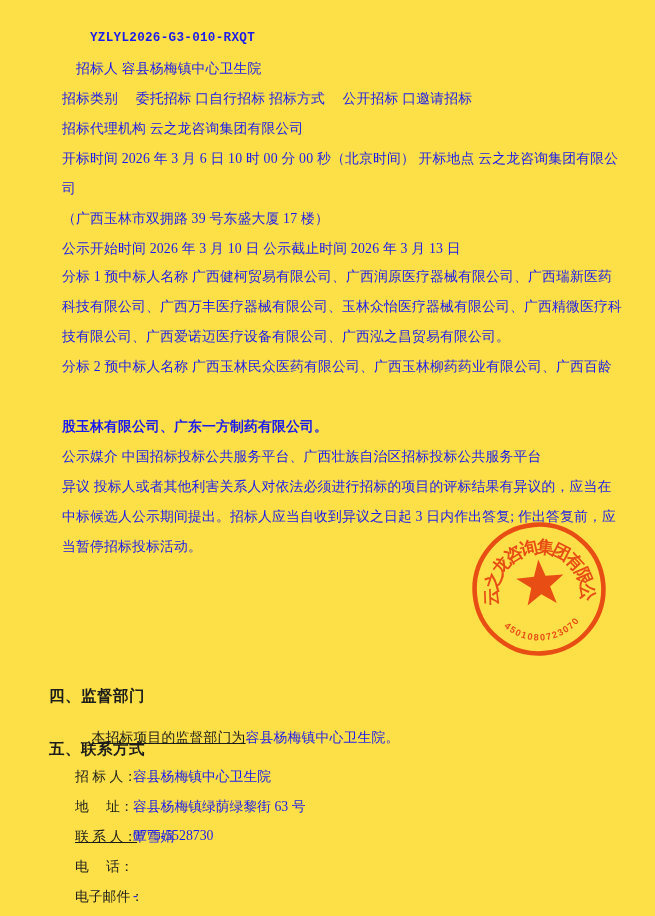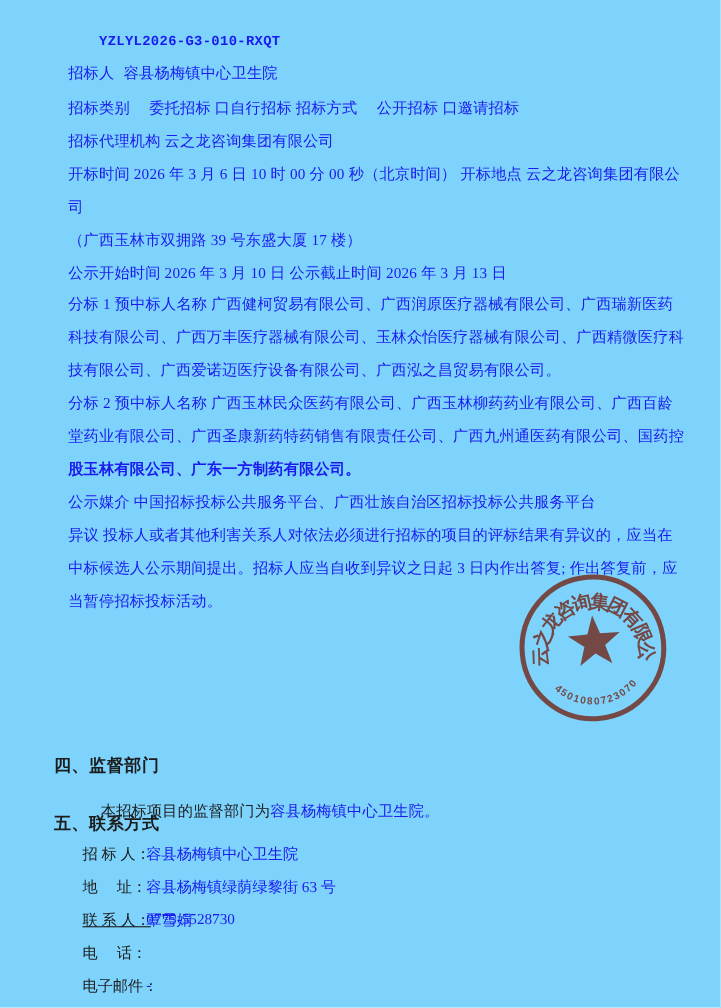--- a/index.html
+++ b/index.html
@@ -1,19 +1,19 @@
 <!DOCTYPE html>
 <html><head>
 <meta charset="utf-8">
 <style>
   html,body{margin:0;padding:0;}
   .page{
     position:relative;
     width:655px;height:916px;
-    background:#7dd3fc;
+    background:#fde047;
     overflow:hidden;
     font-family:"Liberation Serif",serif;
   }
   .line{
     position:absolute;
     font-size:13.8px;
     line-height:17px;
     color:#1a1aee;
     white-space:pre;
     letter-spacing:0.2px;
@@ -25,21 +25,21 @@
     font-weight:bold;
   }
   .heading{
     position:absolute;
     font-size:15.5px;
     font-weight:bold;
     color:#1c1c1c;
     white-space:pre;
     letter-spacing:0.5px;
   }
-  .black{color:#1c1c1c;}
+  .black{color:#1c1c1c;text-decoration:underline;}
   .blue{color:#1a1aee;}
   .contact-label{
     position:absolute;
     left:75px;
     font-size:13.8px;
     color:#1c1c1c;
     white-space:pre;
     text-align:right;
   }
   .contact-value{
@@ -60,32 +60,31 @@
   }
   .stamp svg{width:100%;height:100%;}
 </style>
 </head>
 <body>
 
 <div class="page">
 
   <div class="line doc-number" style="left:90px;top:30px;">YZLYL2026-G3-010-RXQT</div>
 
-  <div class="line" style="left:62px;top:60px;font-family:Liberation Mono, monospace;">招标人 容县杨梅镇中心卫生院</div>
+  <div class="line" style="left:76px;top:60px;">招标人 容县杨梅镇中心卫生院</div>
   <div class="line" style="left:62px;top:120px;">招标代理机构 云之龙咨询集团有限公司</div>
   <div class="line" style="left:62px;top:90px;">招标类别　 委托招标 口自行招标 招标方式　 公开招标 口邀请招标</div>
   <div class="line" style="left:62px;top:150px;">开标时间 2026 年 3 月 6 日 10 时 00 分 00 秒（北京时间） 开标地点 云之龙咨询集团有限公</div>
   <div class="line" style="left:62px;top:180px;">司</div>
   <div class="line" style="left:62px;top:210px;">（广西玉林市双拥路 39 号东盛大厦 17 楼）</div>
   <div class="line" style="left:62px;top:240px;">公示开始时间 2026 年 3 月 10 日 公示截止时间 2026 年 3 月 13 日</div>
   <div class="line" style="left:62px;top:268px;">分标 1 预中标人名称 广西健柯贸易有限公司、广西润原医疗器械有限公司、广西瑞新医药</div>
   <div class="line" style="left:62px;top:298px;">科技有限公司、广西万丰医疗器械有限公司、玉林众怡医疗器械有限公司、广西精微医疗科</div>
   <div class="line" style="left:62px;top:328px;">技有限公司、广西爱诺迈医疗设备有限公司、广西泓之昌贸易有限公司。</div>
   <div class="line" style="left:62px;top:358px;">分标 2 预中标人名称 广西玉林民众医药有限公司、广西玉林柳药药业有限公司、广西百龄</div>
-  <div class="line" style="left:62px;top:388px;">堂药业有限公司、广西圣康新药特药销售有限责任公司、广西九州通医药有限公司、国药控</div>
   <div class="line" style="left:62px;top:418px;font-weight:bold;">股玉林有限公司、广东一方制药有限公司。</div>
   <div class="line" style="left:62px;top:448px;">公示媒介 中国招标投标公共服务平台、广西壮族自治区招标投标公共服务平台</div>
   <div class="line" style="left:62px;top:478px;">异议 投标人或者其他利害关系人对依法必须进行招标的项目的评标结果有异议的，应当在</div>
   <div class="line" style="left:62px;top:508px;">中标候选人公示期间提出。招标人应当自收到异议之日起 3 日内作出答复; 作出答复前，应</div>
   <div class="line" style="left:62px;top:538px;">当暂停招标投标活动。</div>
 
   <div class="heading" style="left:49px;top:686px;">四、监督部门</div>
   <div class="line" style="left:77px;top:712px;">
     <span class="black">本招标项目的监督部门为</span><span class="blue">容县杨梅镇中心卫生院。</span>
   </div>

